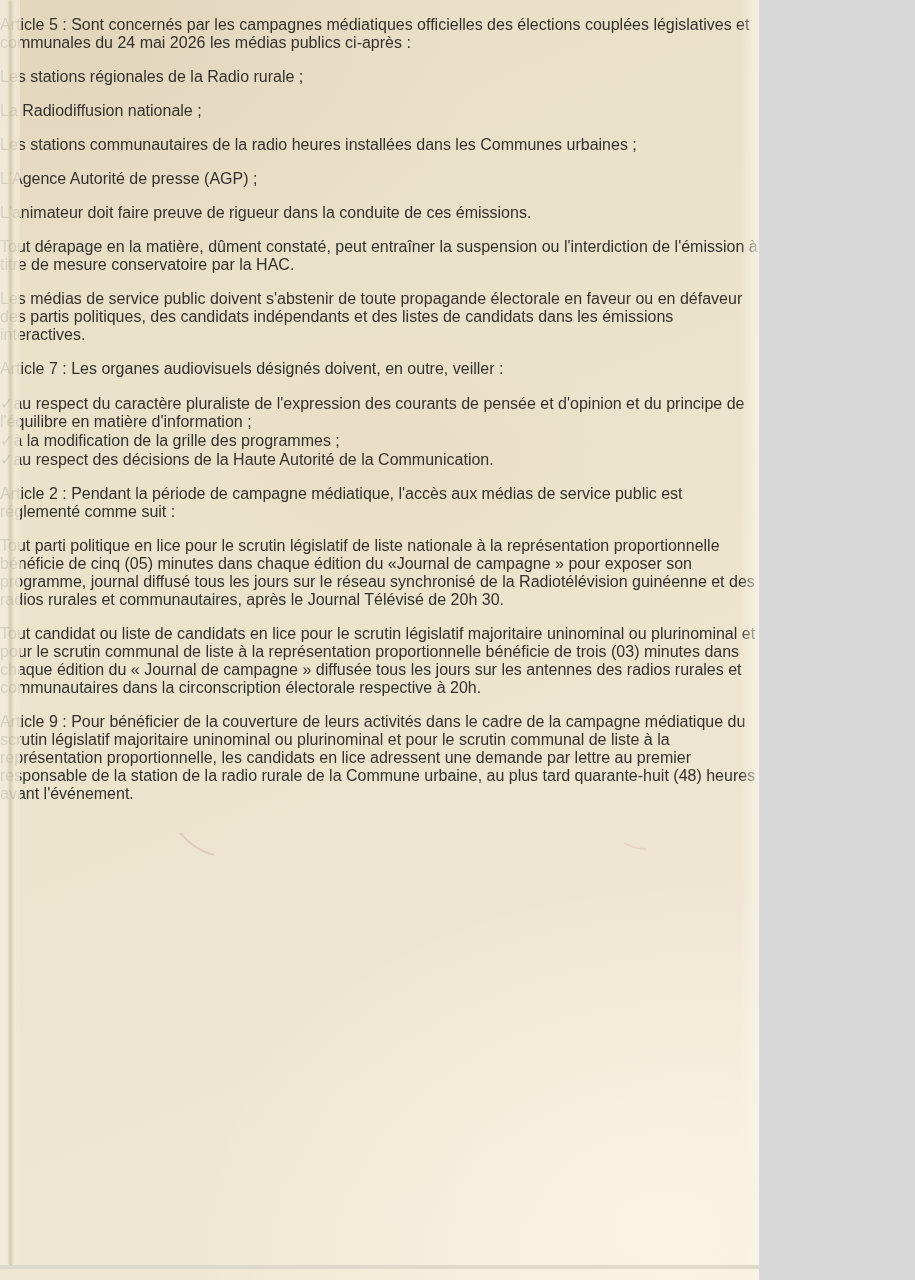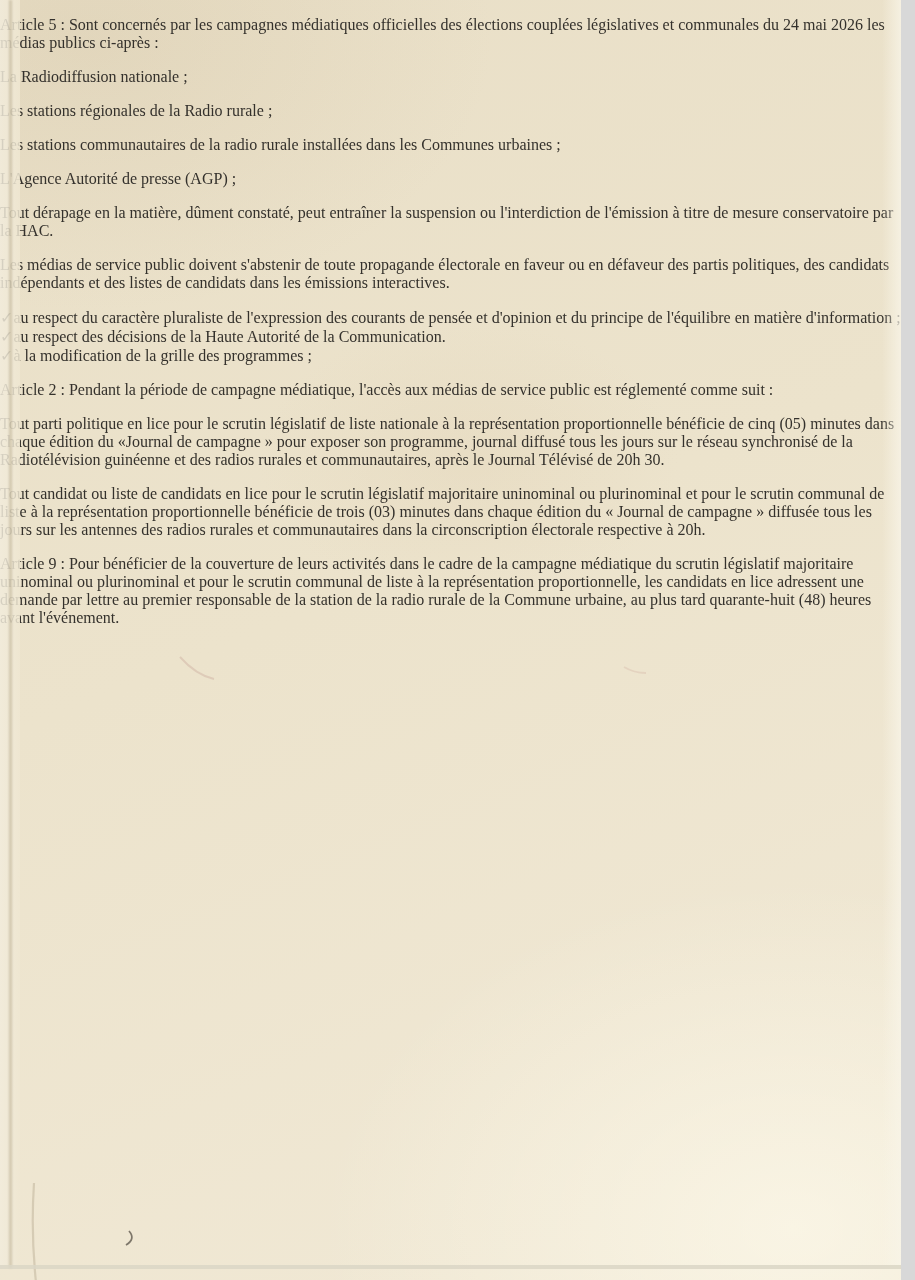--- a/index.html
+++ b/index.html
@@ -1,18 +1,18 @@
 <!DOCTYPE html>
 <html lang="fr"><head>
 <meta charset="utf-8">
 <style>
   html,body { margin:0; padding:0; background:#d8d8d8; }
   .page {
-    position:relative; width:901px; height:1280px; overflow:hidden;
-    font-family:Liberation Serif, serif; color:#34312c;
+    position:relative; width:759px; height:1280px; overflow:hidden;
+    font-family:Liberation Sans, sans-serif; color:#34312c;
     background:
       radial-gradient(ellipse 760px 560px at 88% 96%, rgba(255,252,238,.6), transparent 62%),
       radial-gradient(ellipse 620px 420px at 10% 3%, rgba(206,190,158,.28), transparent 65%),
       radial-gradient(ellipse 300px 200px at 52% 36%, rgba(226,211,182,.35), transparent 70%),
       linear-gradient(158deg, #e9dfc7 0%, #ece3cc 45%, #f1e9d6 100%);
   }
   
   .edge-left   { position:absolute; left:0; top:0; bottom:11px; width:20px;
                  background:linear-gradient(90deg,#f2ecdc,#efe7d2); opacity:.85; }
   .edge-line   { position:absolute; left:9px; top:0; bottom:12px; width:3px;
@@ -52,32 +52,34 @@
 </style>
 </head>
 <body>
 
 <div class="page">
 
   <div class="content">
 
     <p class="para"><span class="art">Article 5</span><span> : </span><span>Sont concernés par les campagnes médiatiques officielles des élections couplées législatives et communales du 24 mai 2026 les médias publics ci-après :</span></p>
     <div class="list">
+      <p class="item">Les stations régionales de la Radio rurale ;</p>
       <p class="item">La Radiodiffusion nationale ;</p>
-      <p class="item">Les stations régionales de la Radio rurale ;</p>
-      <p class="item">Les stations communautaires de la radio rurale installées dans les Communes urbaines ;</p>
+      <p class="item">Les stations communautaires de la radio heures installées dans les Communes urbaines ;</p>
       <p class="item">L'Agence Autorité de presse (AGP) ;</p>
     </div>
 
+    <p class="para">L'animateur doit faire preuve de rigueur dans la conduite de ces émissions.</p>
     <p class="para">Tout dérapage en la matière, dûment constaté, peut entraîner la suspension ou l'interdiction de l'émission à titre de mesure conservatoire par la HAC.</p>
     <p class="para">Les médias de service public doivent s'abstenir de toute propagande électorale en faveur ou en défaveur des partis politiques, des candidats indépendants et des listes de candidats dans les émissions interactives.</p>
 
+    <p class="para art-gap"><span class="art">Article 7</span><span> : </span><span>Les organes audiovisuels désignés doivent, en outre, veiller :</span></p>
     <div class="check-row"><span class="check-mark">✓</span><span class="check-text">au respect du caractère pluraliste de l'expression des courants de pensée et d'opinion et du principe de l'équilibre en matière d'information ;</span></div>
+    <div class="check-row"><span class="check-mark">✓</span><span class="check-text">à la modification de la grille des programmes ;</span></div>
     <div class="check-row"><span class="check-mark">✓</span><span class="check-text">au respect des décisions de la Haute Autorité de la Communication.</span></div>
-    <div class="check-row"><span class="check-mark">✓</span><span class="check-text">à la modification de la grille des programmes ;</span></div>
 
     <p class="para art-gap"><span class="art">Article 2</span><span> : </span><span>Pendant la période de campagne médiatique, l'accès aux médias de service public est réglementé comme suit :</span></p>
     <p class="para"><span>Tout parti politique en lice pour le scrutin législatif de liste nationale à la représentation proportionnelle bénéficie de cinq (05) minutes dans chaque édition du </span><span class="bi">«Journal de campagne »</span><span> pour exposer son programme, journal diffusé tous les jours sur le réseau synchronisé de la Radiotélévision guinéenne et des radios rurales et communautaires, après le Journal Télévisé de 20h 30.</span></p>
     <p class="para"><span>Tout candidat ou liste de candidats en lice pour le scrutin législatif majoritaire uninominal ou plurinominal et pour le scrutin communal de liste à la représentation proportionnelle bénéficie de trois (03) minutes dans chaque édition du </span><span class="bi">« Journal de campagne »</span><span> diffusée tous les jours sur les antennes des radios rurales et communautaires dans la circonscription électorale respective à 20h.</span></p>
 
     <p class="para art-gap"><span class="art">Article 9</span><span> : </span><span>Pour bénéficier de la couverture de leurs activités dans le cadre de la campagne médiatique du scrutin législatif majoritaire uninominal ou plurinominal et pour le scrutin communal de liste à la représentation proportionnelle, les candidats en lice adressent une demande par lettre au premier responsable de la station de la radio rurale de la Commune urbaine, au plus tard quarante-huit (48) heures avant l'événement.</span></p>
 
   </div>
 
   

